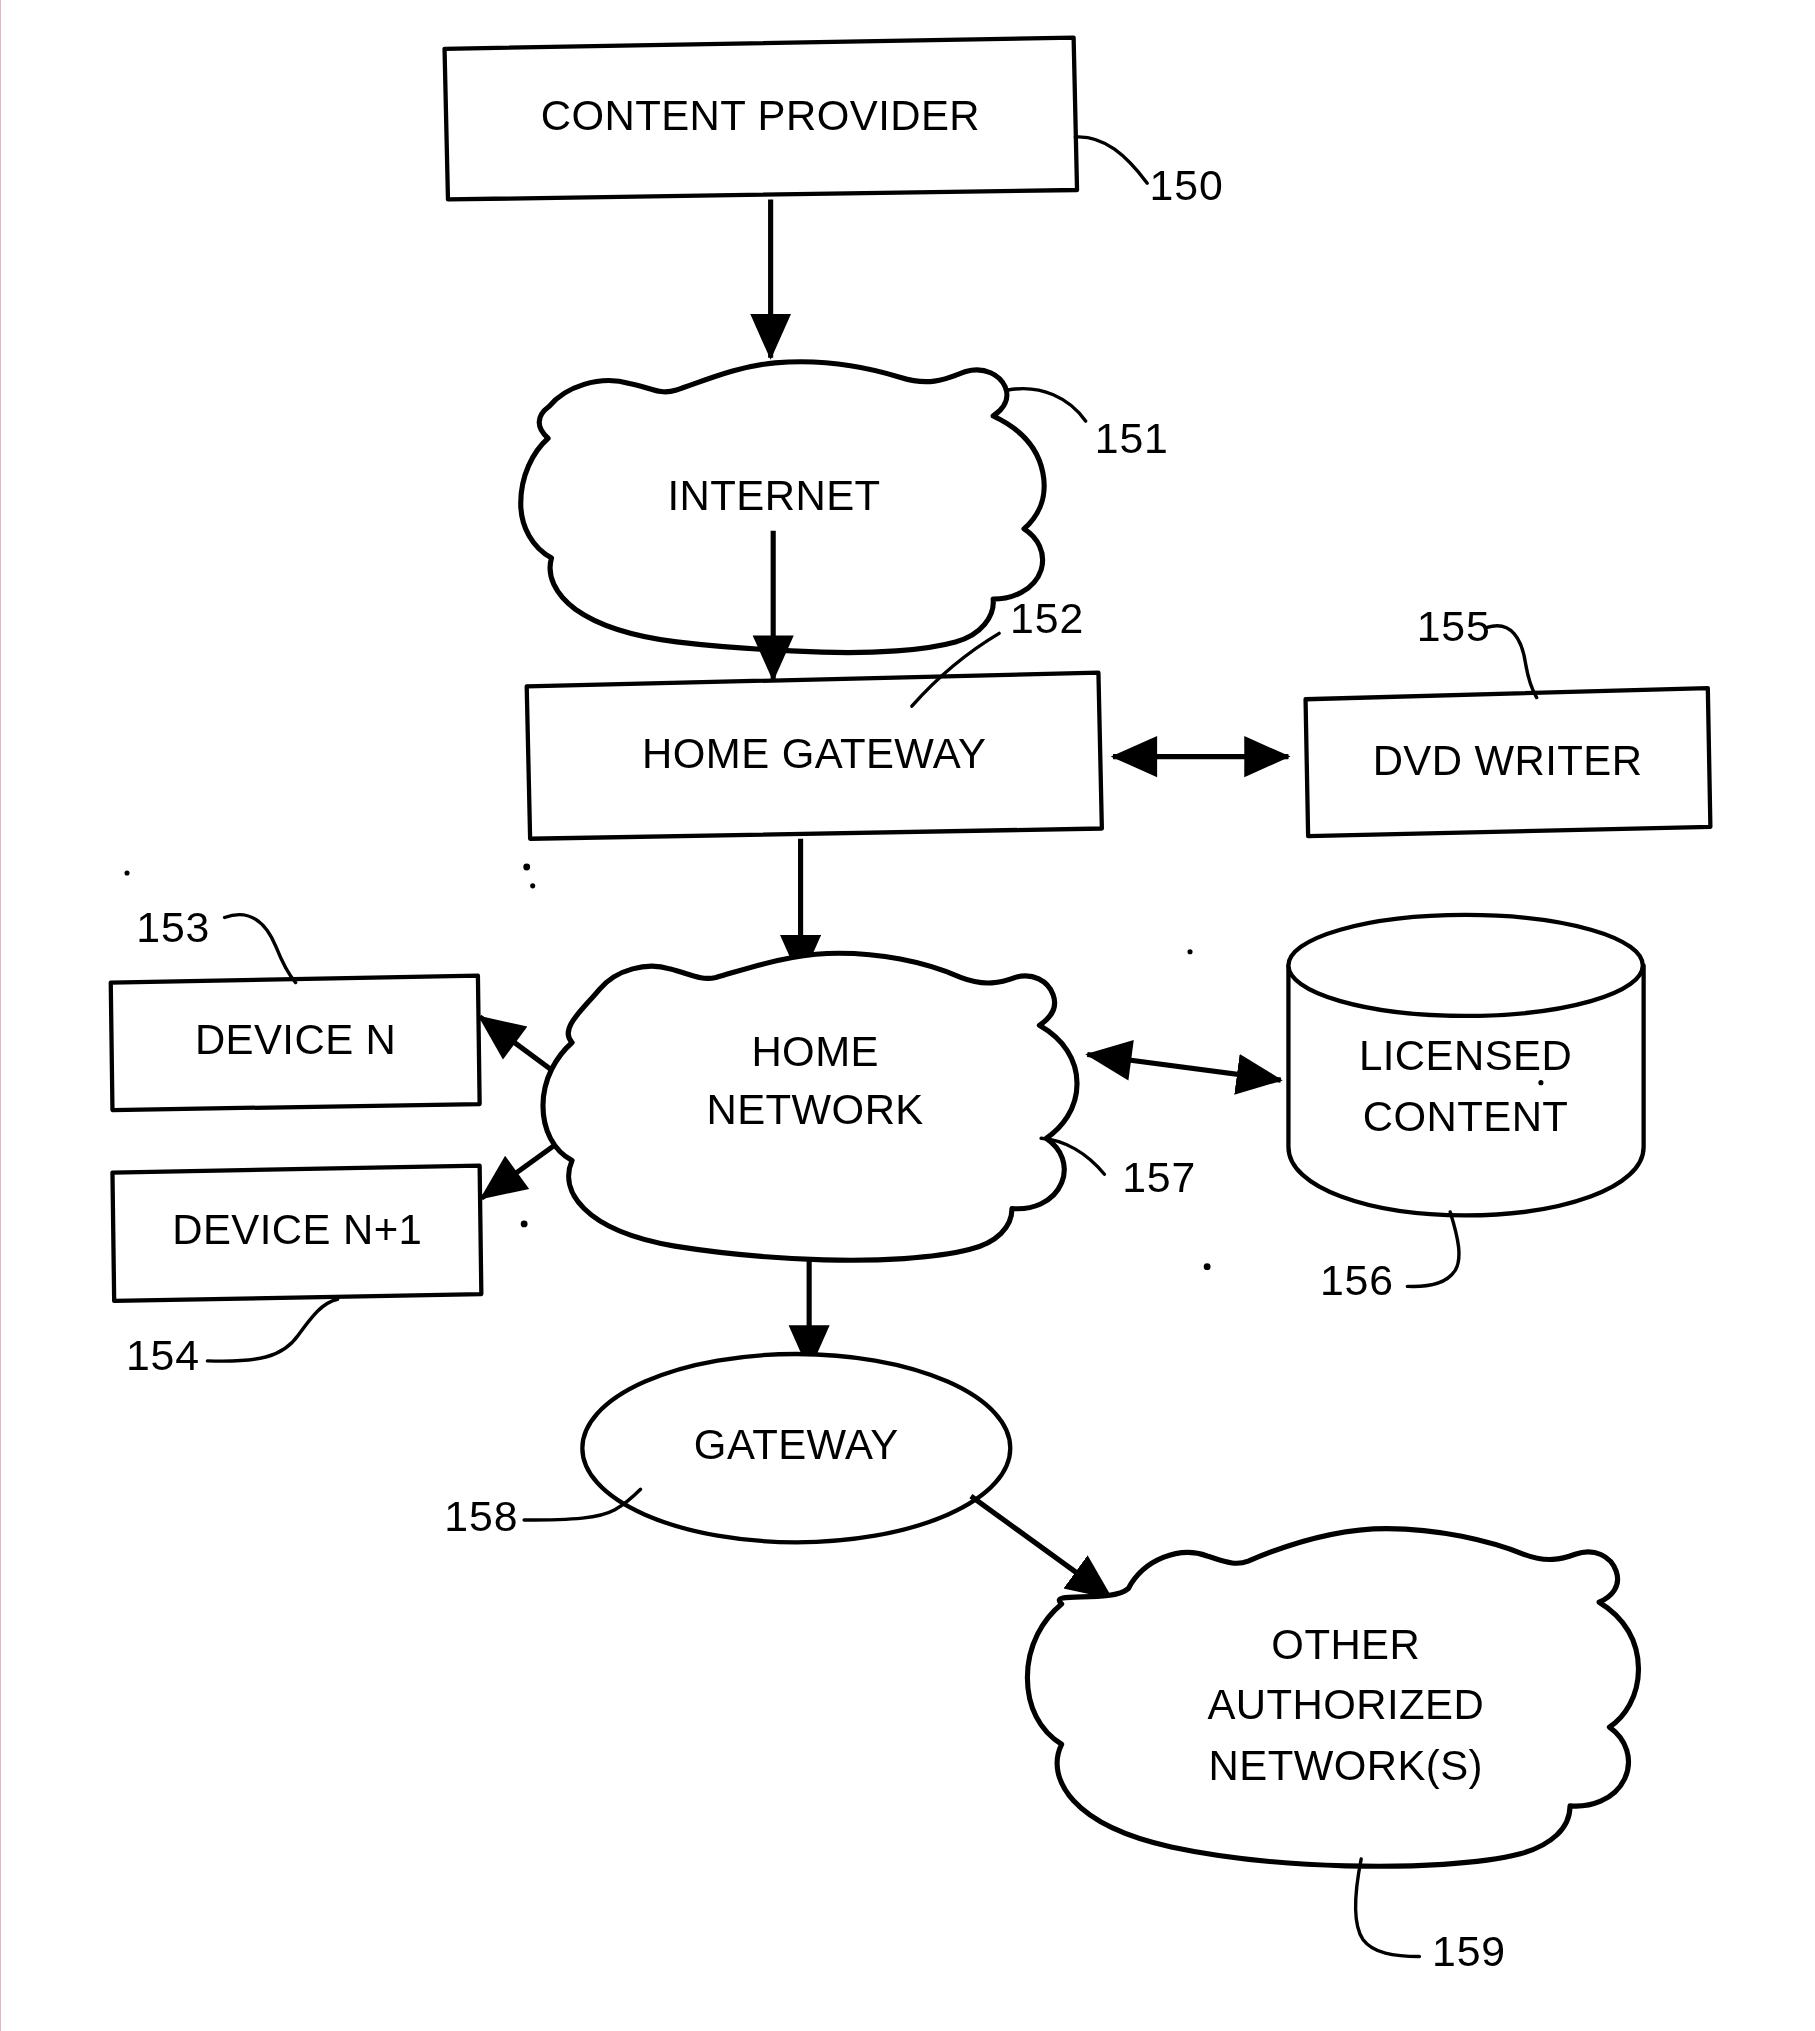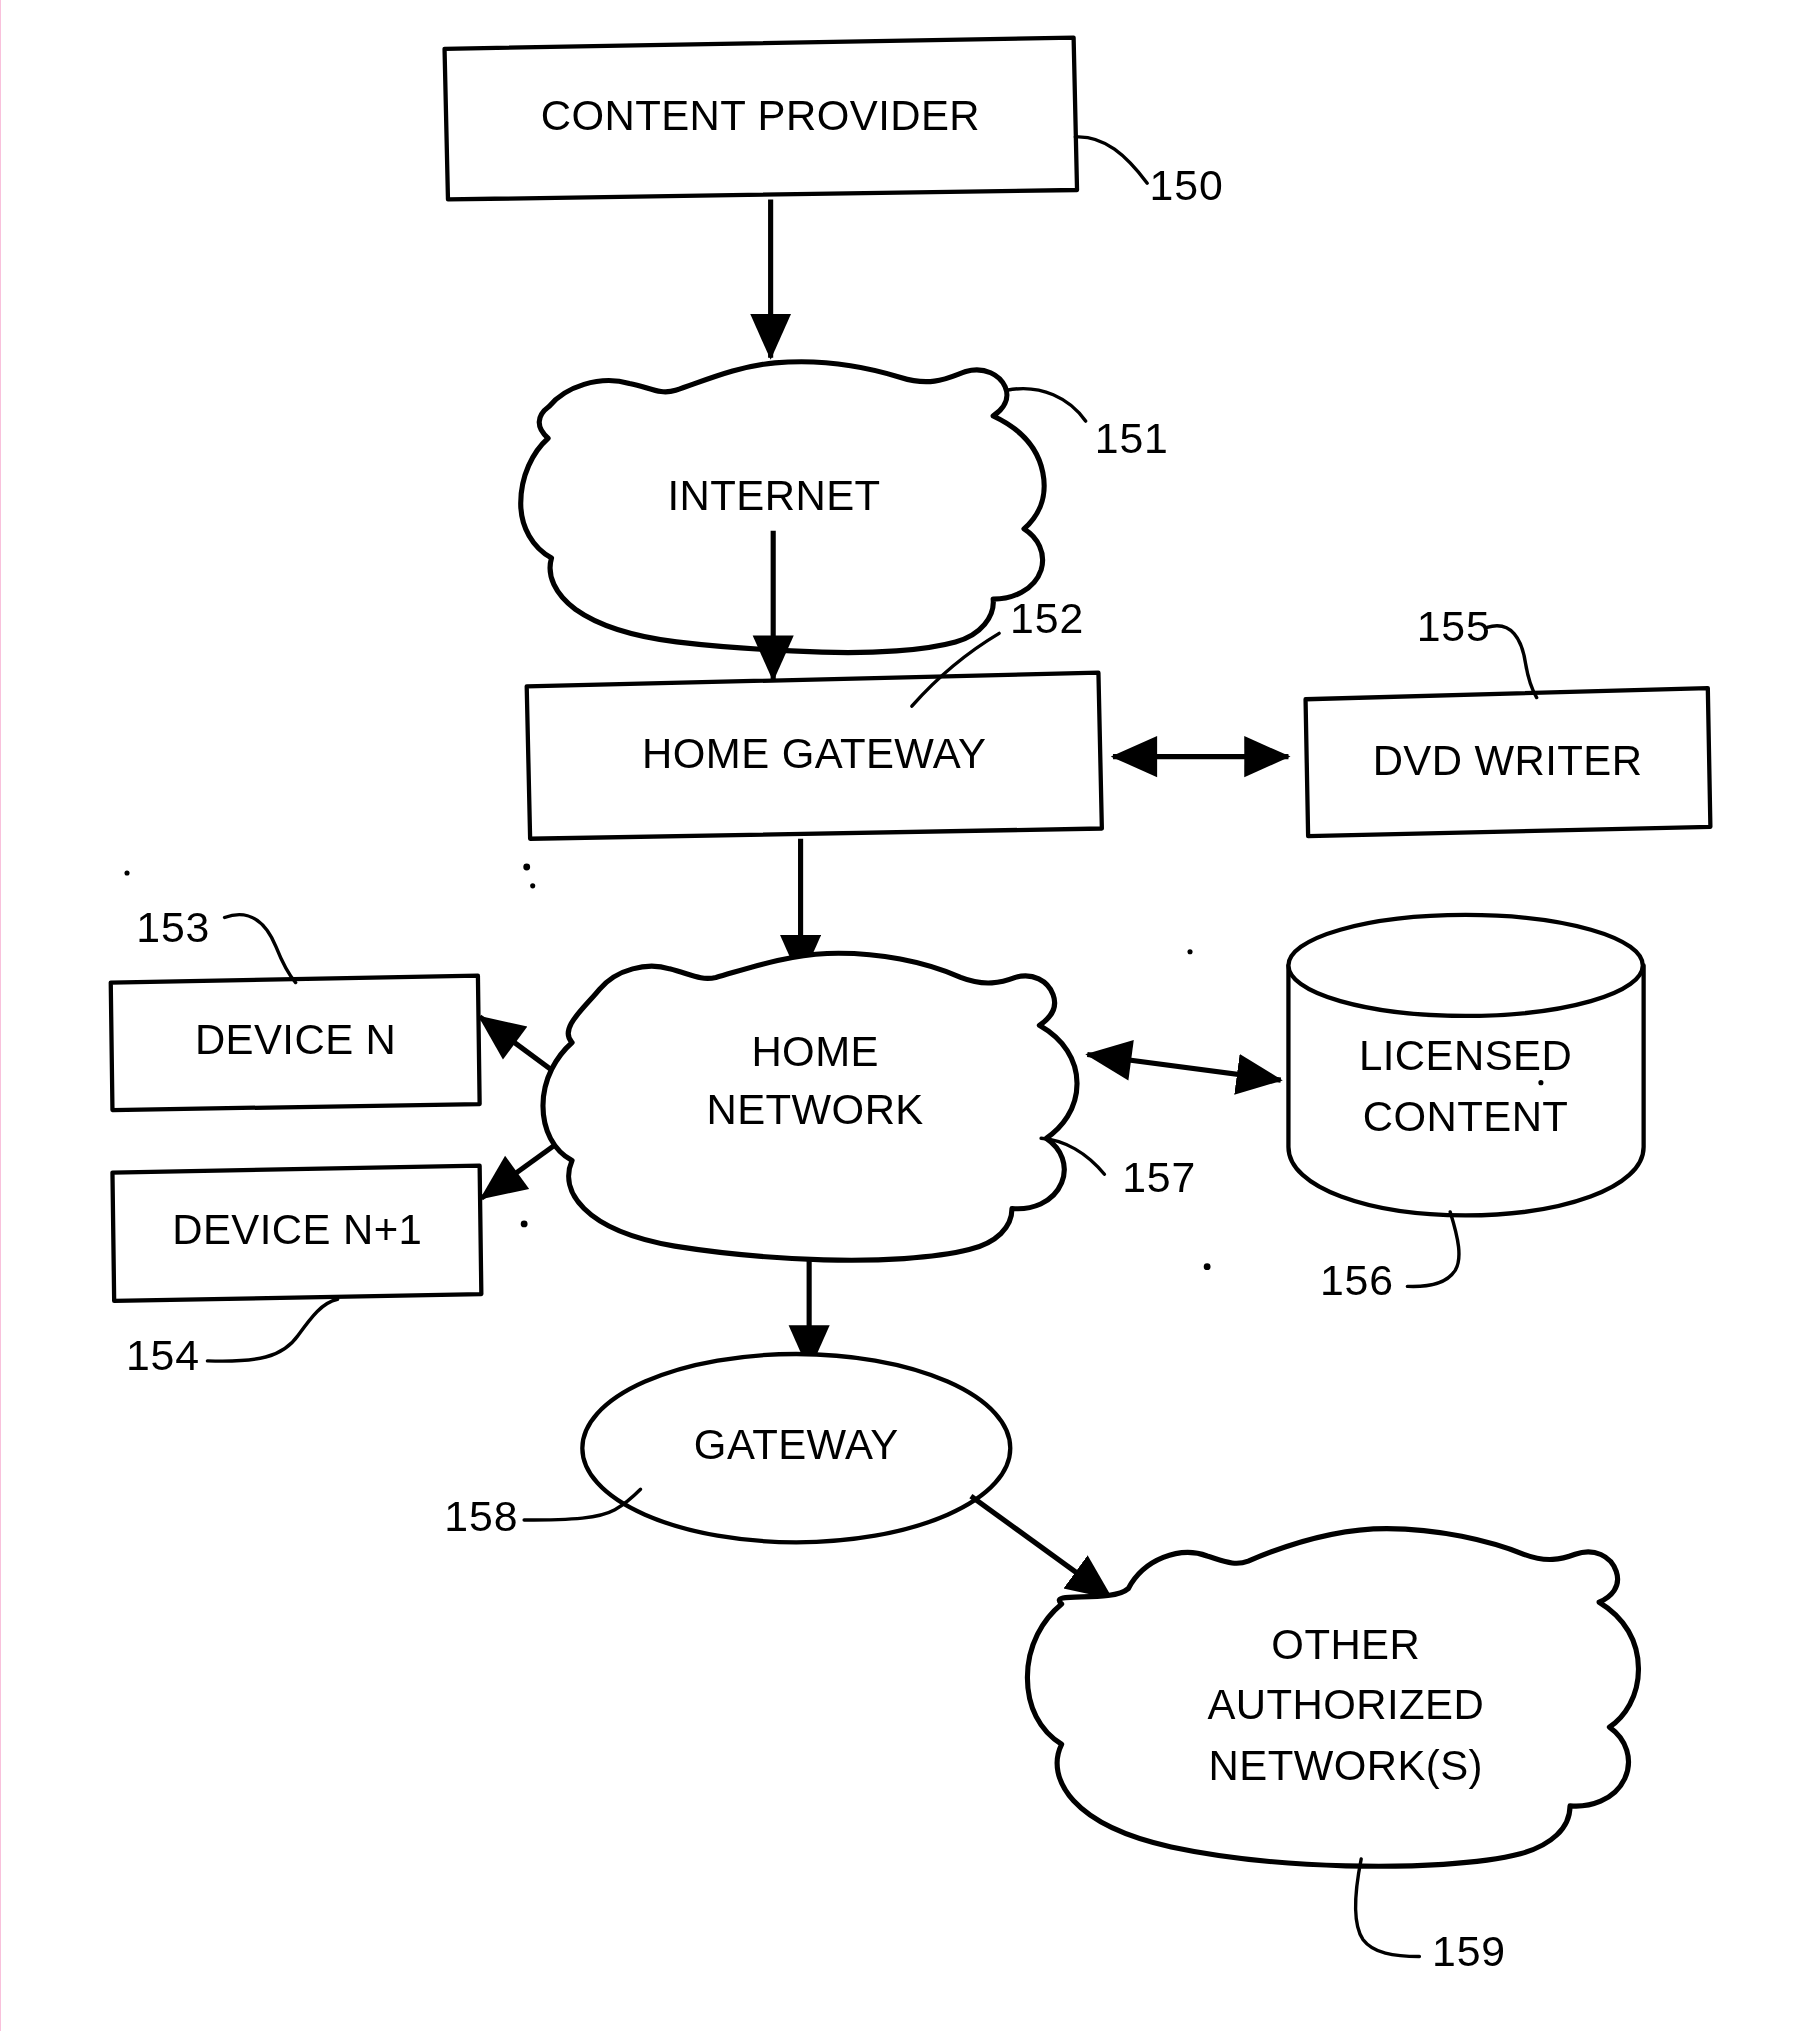--- a/index.html
+++ b/index.html
@@ -11,21 +11,21 @@
   body {
     font-family: "Liberation Sans", sans-serif;
     width: 1816px;
     height: 2031px;
     overflow: hidden;
   }
   #figure-root {
     position: relative;
     width: 1810px;
     height: 2031px;
-    background: #ec4899;
+    background: #be185d;
   }
   svg#diagram {
     display: block;
     width: 1816px;
     height: 2031px;
   }
   .node-shape {
     fill: #ffffff;
     stroke: #000000;
     stroke-width: 5;

